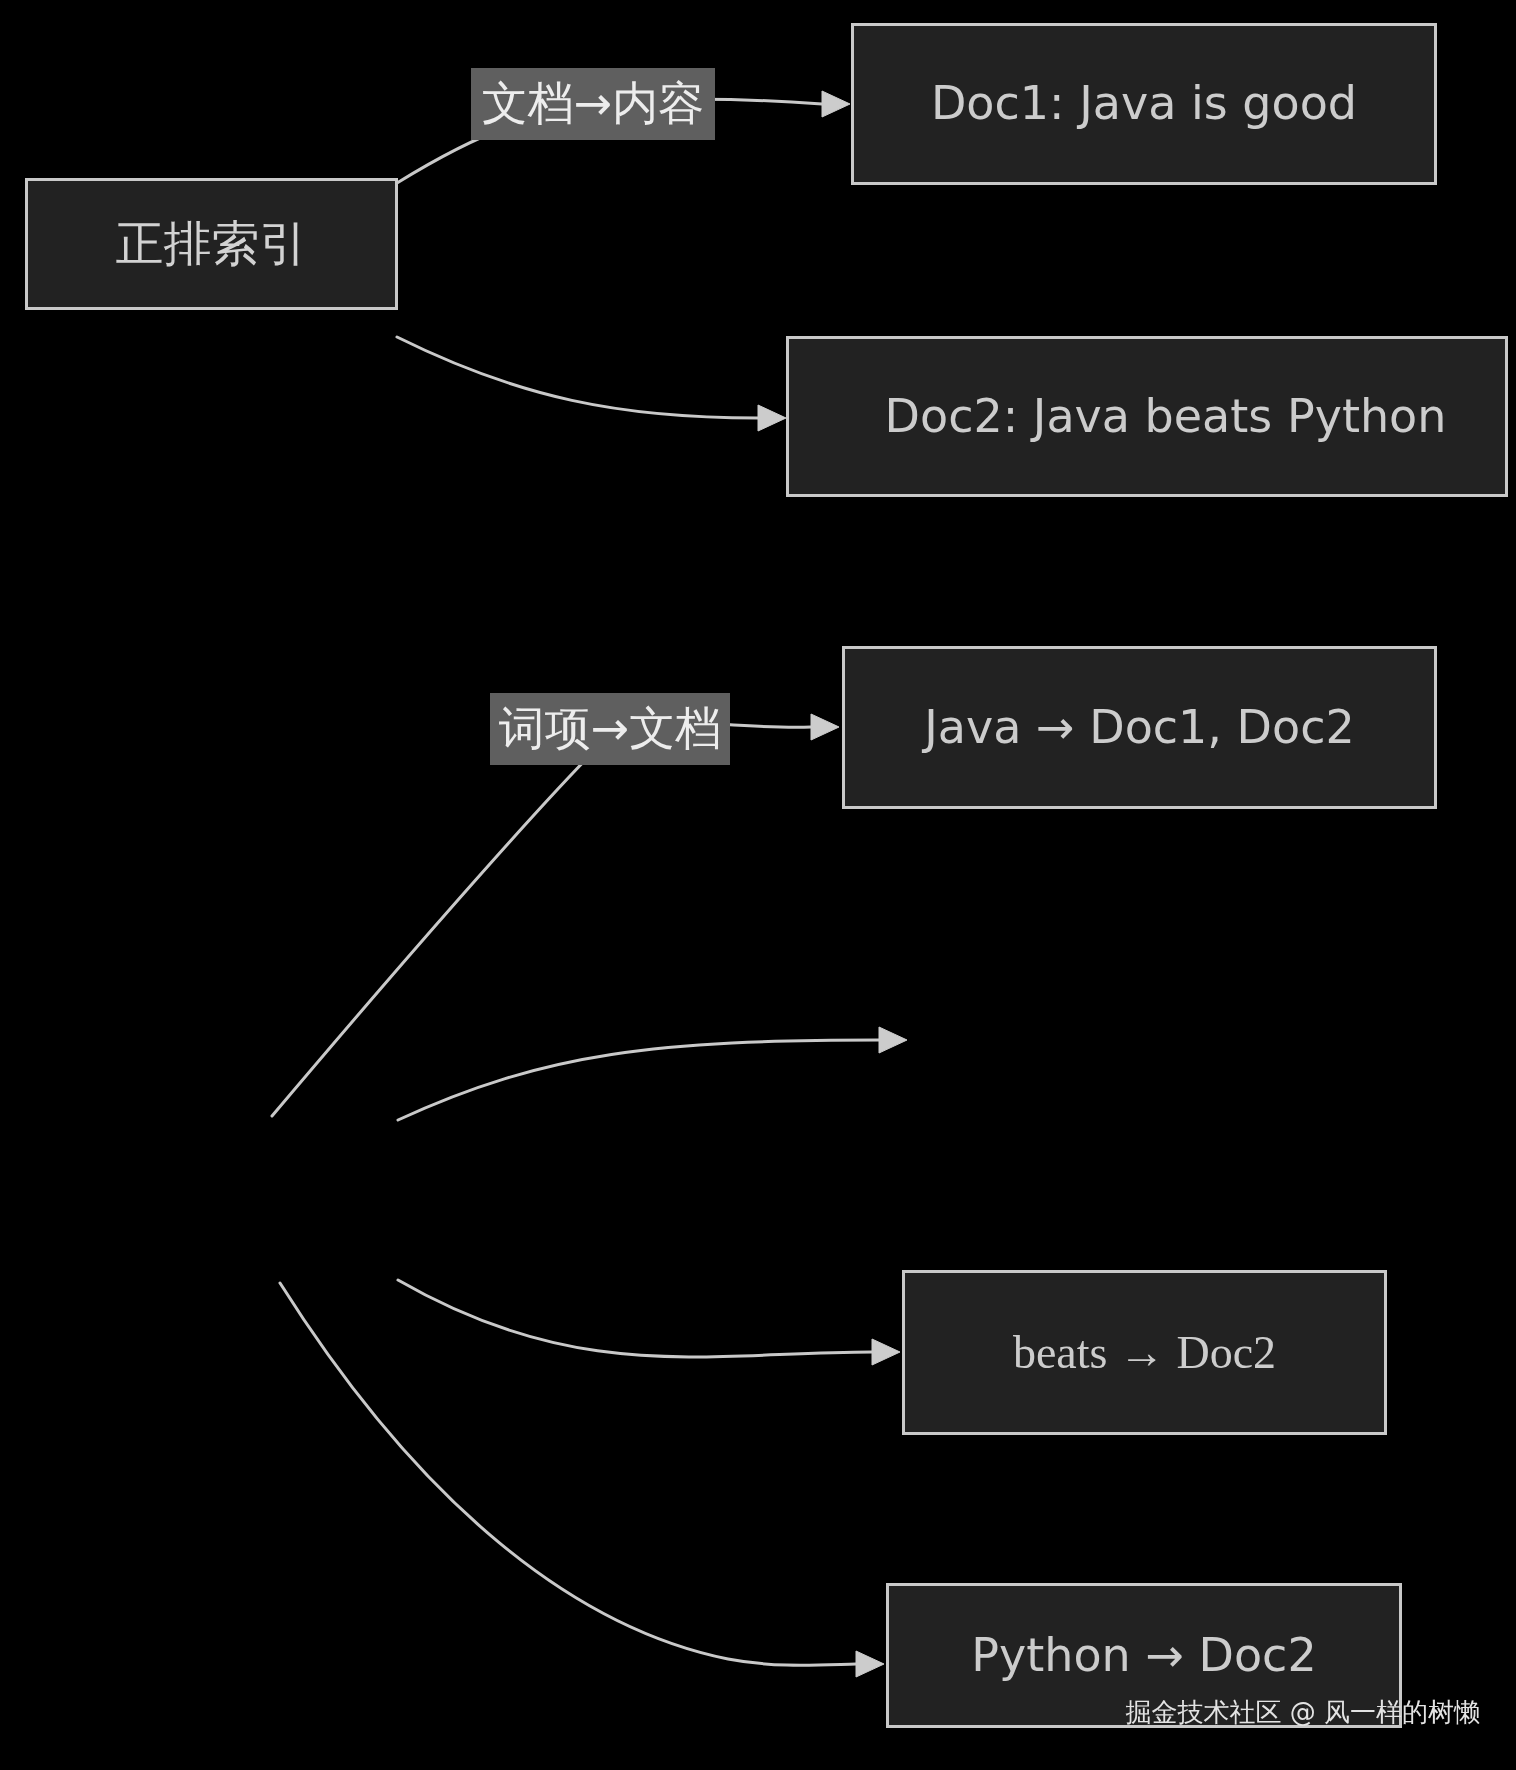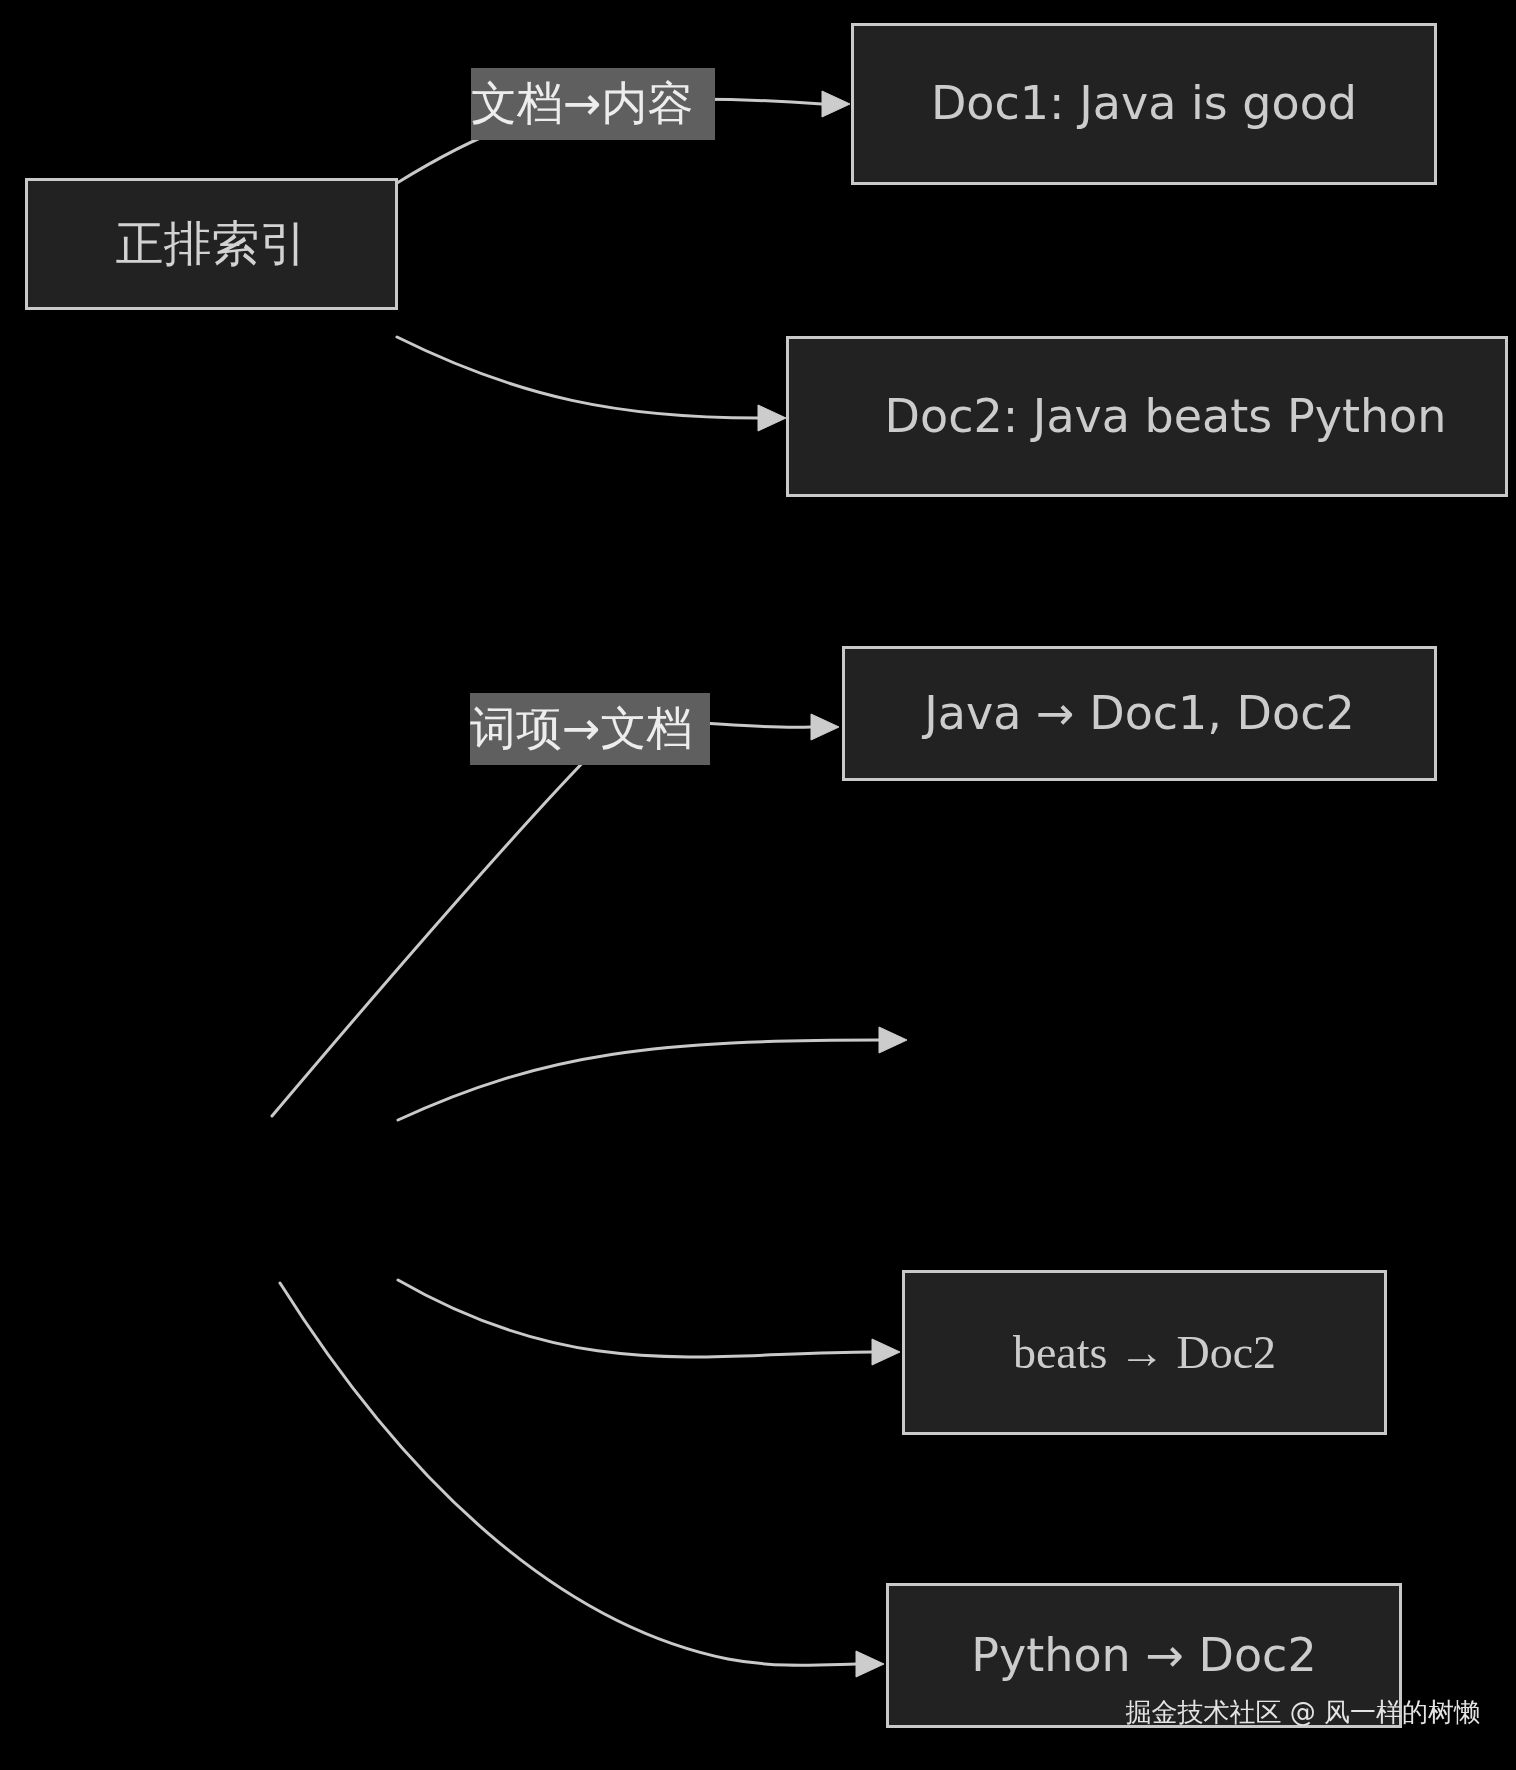--- a/index.html
+++ b/index.html
@@ -54,21 +54,21 @@
   }
   .edge-label {
     position: absolute;
     z-index: 3;
     box-sizing: border-box;
     background: #5f5f5f;
     color: #ededed;
     font-size: 46px;
     display: flex;
     align-items: center;
-    justify-content: flex-start;
+    justify-content: center;
     white-space: nowrap;
   }
   .watermark {
     position: absolute;
     z-index: 4;
     color: #e3e3e3;
     font-size: 26px;
     white-space: nowrap;
   }
 </style>
@@ -104,36 +104,36 @@
 
 
   <div class="node" style="left:851px; top:23px; width:586px; height:162px;">
     <span>Doc1: Java is good</span>
   </div>
 
   <div class="node" style="left:786px; top:336px; width:722px; height:161px;padding-left:37px;">
     <span>Doc2: Java beats Python</span>
   </div>
 
-  <div class="node" style="left:842px; top:646px; width:595px; height:135px;">
+  <div class="node" style="left:842px; top:646px; width:595px; height:163px;">
     <span>Java → Doc1, Doc2</span>
   </div>
 
 
   <div class="node" style="left:902px; top:1270px; width:485px; height:165px;font-family:Liberation Serif, serif;">
     <span>beats → Doc2</span>
   </div>
 
   <div class="node" style="left:886px; top:1583px; width:516px; height:145px;">
     <span>Python → Doc2</span>
   </div>
 
   <div class="edge-label" style="left:471px; top:68px; width:244px; height:72px;">
     <span>文档→内容</span>
   </div>
 
-  <div class="edge-label" style="left:470px; top:693px; width:240px; height:72px;">
+  <div class="edge-label" style="left:490px; top:693px; width:240px; height:72px;">
     <span>词项→文档</span>
   </div>
 
   <div class="watermark" style="right:36px; top:1695px;">掘金技术社区 @ 风一样的树懒</div>
 
 </div>
 
 </body></html>

